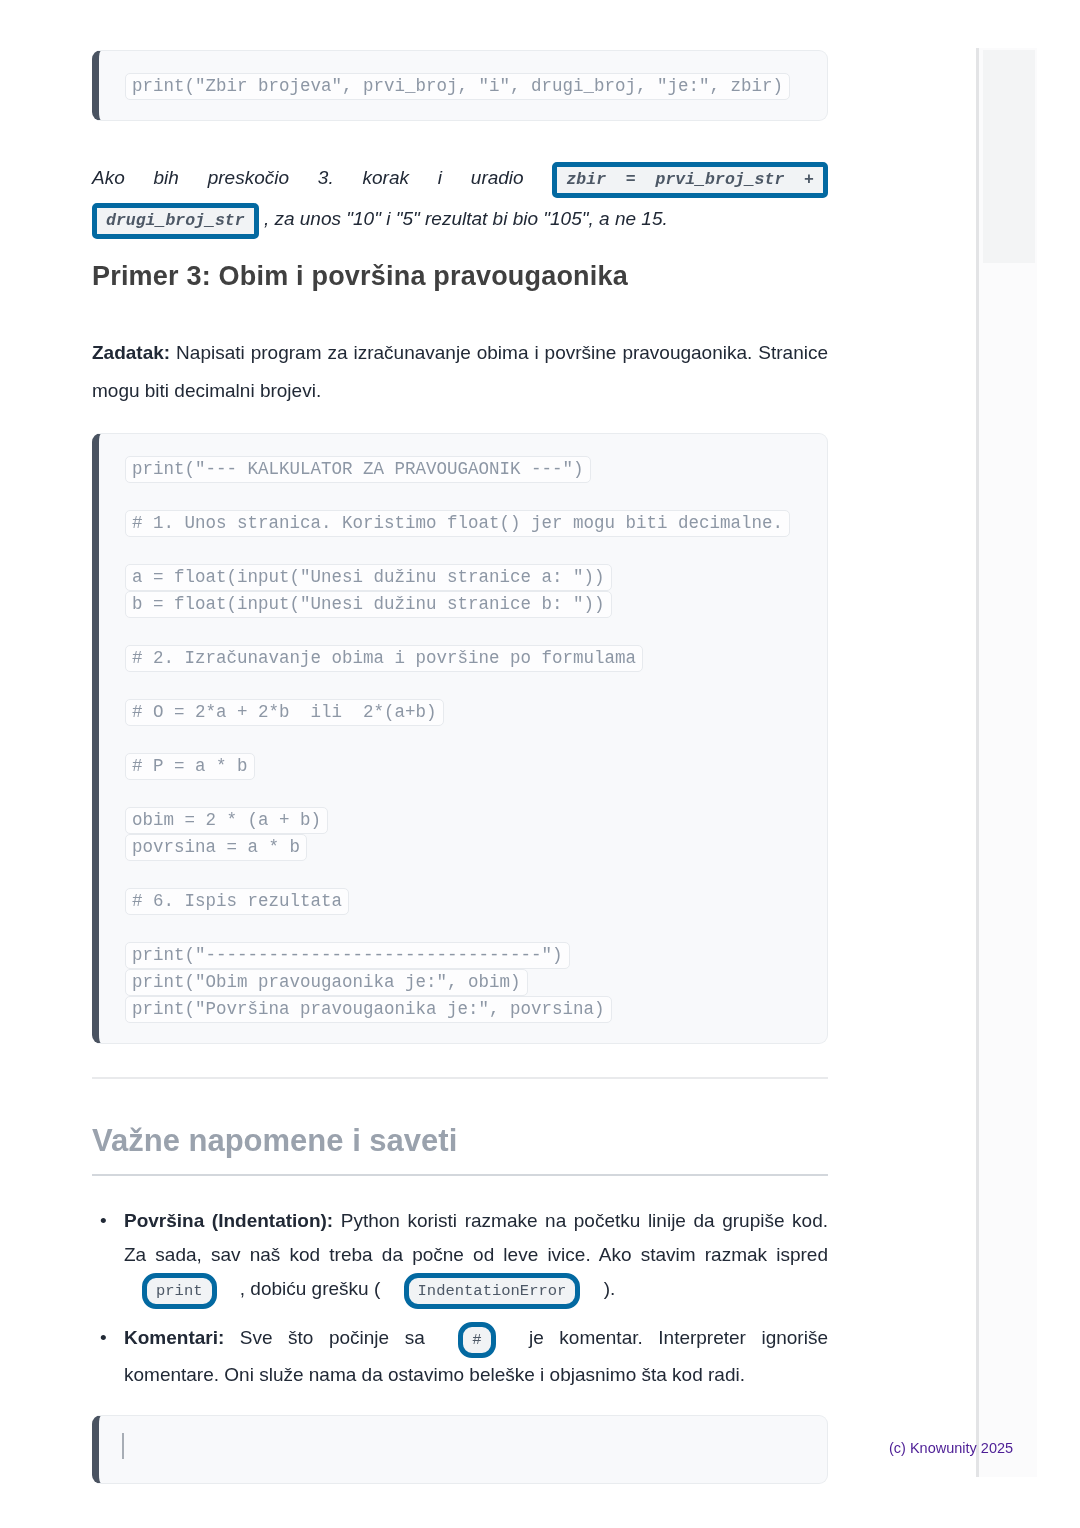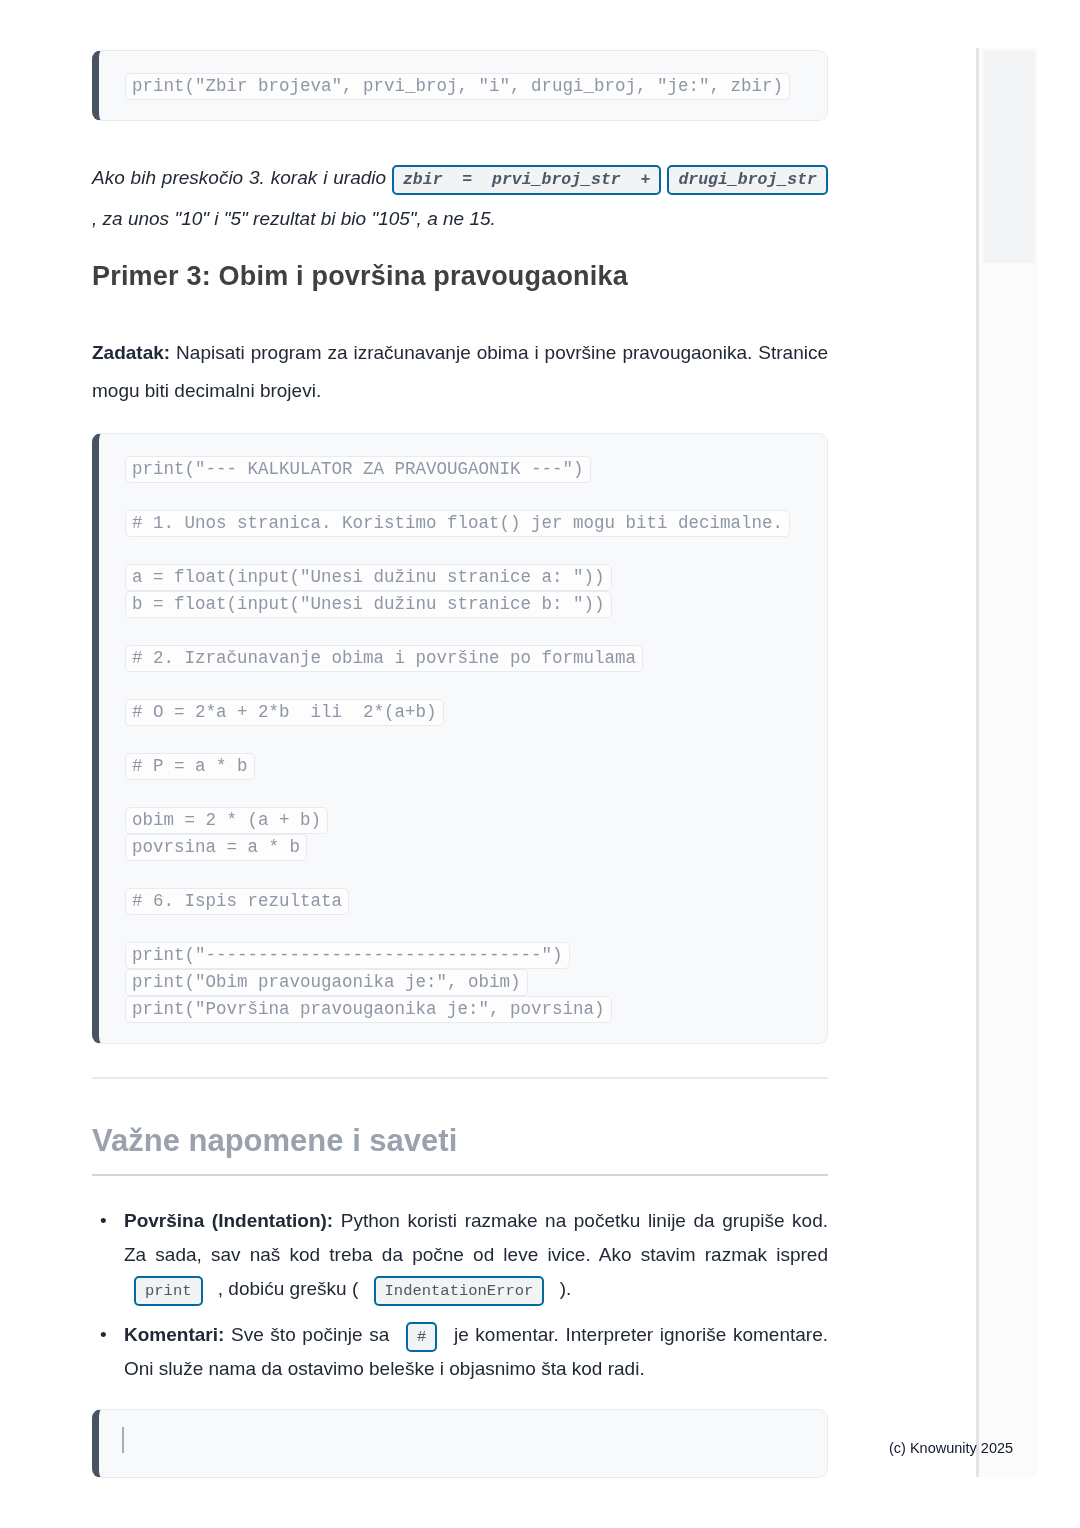--- a/index.html
+++ b/index.html
@@ -60,21 +60,21 @@
   .note-para {
     margin-top: 36px;
     font-style: italic;
     font-size: 19px;
     line-height: 41px;
     text-align: justify;
   }
   .inline-code {
     display: inline-block;
     background: #f1f3f5;
-    border: 2px solid #0369a1;
+    border: 5px solid #0369a1;
     border-radius: 5px;
     padding: 0 9px;
     font-family: "Liberation Mono", monospace;
     font-size: 15.5px;
     line-height: 26px;
     color: #4d5866;
     white-space: pre;
     vertical-align: baseline;
   }
   .note-para .inline-code {
@@ -124,21 +124,21 @@
     text-align: justify;
     margin-bottom: 12px;
   }
   ul.notes li::before {
     content: "•";
     position: absolute;
     left: 8px; top: 0;
     font-size: 19px;
     color: #212936;
   }
-  ul.notes .inline-code { margin: 0 10px; }
+  ul.notes .inline-code { margin: 0 18px; border-radius: 14px; }
 
   
   .scroll-divider {
     position: absolute;
     left: 976px; top: 48px;
     width: 3px; height: 1429px;
     background: #e3e4e6;
   }
   .scroll-strip {
     position: absolute;
@@ -149,21 +149,21 @@
   .scroll-thumb {
     position: absolute;
     left: 983px; top: 50px;
     width: 52px; height: 213px;
     background: #f3f4f5;
   }
   .copyright {
     position: absolute;
     left: 889px; top: 1440px;
     font-size: 14.5px;
-    color: #0f172a;
+    color: #4c1d95;
     z-index: 3;
     white-space: nowrap;
   }
 </style>
 </head>
 <body>
 
 <div class="content">
 
   <div class="codeblock codeblock-top">

